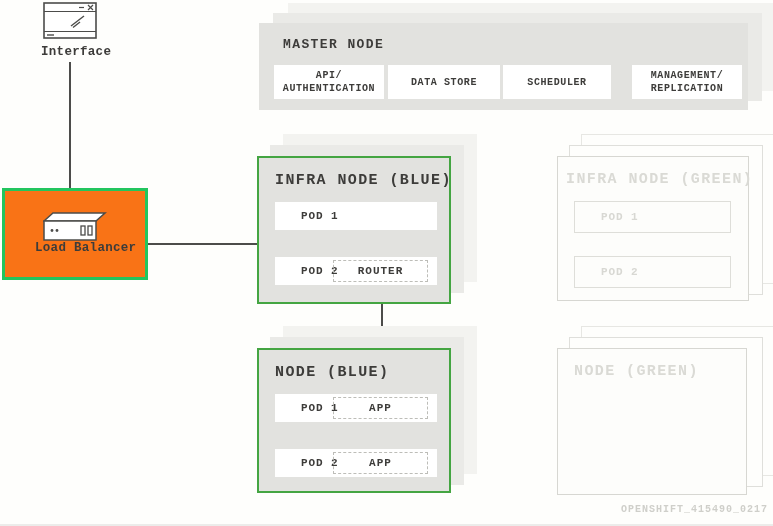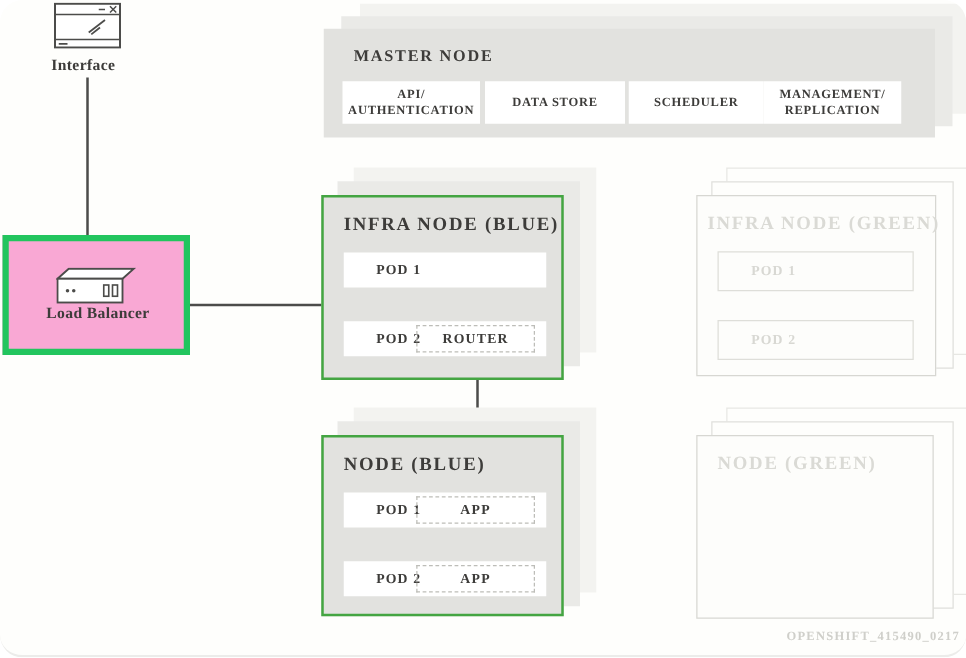--- a/index.html
+++ b/index.html
@@ -1,22 +1,21 @@
 <!DOCTYPE html>
 <html><head>
 <meta charset="utf-8">
 <style>
   html,body { margin:0; padding:0; background:#fff; }
   .canvas {
     position:relative; width:773px; height:526px;
     background:#fefefc; overflow:hidden;
-    font-family:Liberation Serif, serif;
+    font-family:Liberation Mono, monospace;
     border-bottom:2px solid #ececea;
     box-sizing:border-box;
-    border-radius:18px;
   }
   .abs { position:absolute; }
 
   
   .line { position:absolute; background:#4c4c4a; }
   .arrowhead {
     position:absolute; width:0; height:0;
     border-left:6px solid transparent; border-right:6px solid transparent;
     border-top:10px solid #4c4c4a;
   }
@@ -71,21 +70,21 @@
   }
   .pod-faded .pod-name { color:#d8d8d3; }
 
   
   .entity-label {
     position:absolute; font-weight:bold; font-size:12.5px;
     color:#3d3c3a; letter-spacing:0.3px; white-space:nowrap;
   }
   .lb-box {
     position:absolute; left:2px; top:188px; width:140px; height:86px;
-    background:#f9a8d4; border:5px solid #22c55e;
+    background:#f97316; border:3px solid #22c55e;
   }
 
   .watermark {
     position:absolute; right:5px; top:504px; font-size:10px;
     letter-spacing:1px; color:#cfcfca; font-weight:bold;
   }
 </style>
 </head>
 <body>
 
@@ -124,21 +123,21 @@
   </div>
 
   <div class="sheet fill-1" style="left:288px; top:3px; width:489px; height:88px;"></div>
   <div class="sheet fill-2" style="left:273px; top:13px; width:489px; height:88px;"></div>
   <div class="gray-node" style="left:259px; top:23px; width:489px; height:87px;">
     <div class="node-title" style="left:24px; top:14px; font-size:13px;">MASTER NODE</div>
     <div class="component" style="left:129px; top:42px; width:112px;">DATA STORE</div>
     <div class="component" style="left:15px; top:42px; width:110px;">API/
 AUTHENTICATION</div>
     <div class="component" style="left:244px; top:42px; width:108px;">SCHEDULER</div>
-    <div class="component" style="left:352px; top:42px; width:110px;">MANAGEMENT/
+    <div class="component" style="left:373px; top:42px; width:110px;">MANAGEMENT/
 REPLICATION</div>
   </div>
 
   <div class="sheet fill-1" style="left:283px; top:134px; width:194px; height:148px;"></div>
   <div class="sheet fill-2" style="left:270px; top:145px; width:194px; height:148px;"></div>
   <div class="gray-node green-border" style="left:257px; top:156px; width:190px; height:144px;">
     <div class="node-title" style="left:16px; top:14px;">INFRA NODE (BLUE)</div>
     <div class="pod-row" style="left:16px; top:44px;">
       <span class="pod-name">POD 1</span>
     </div>

